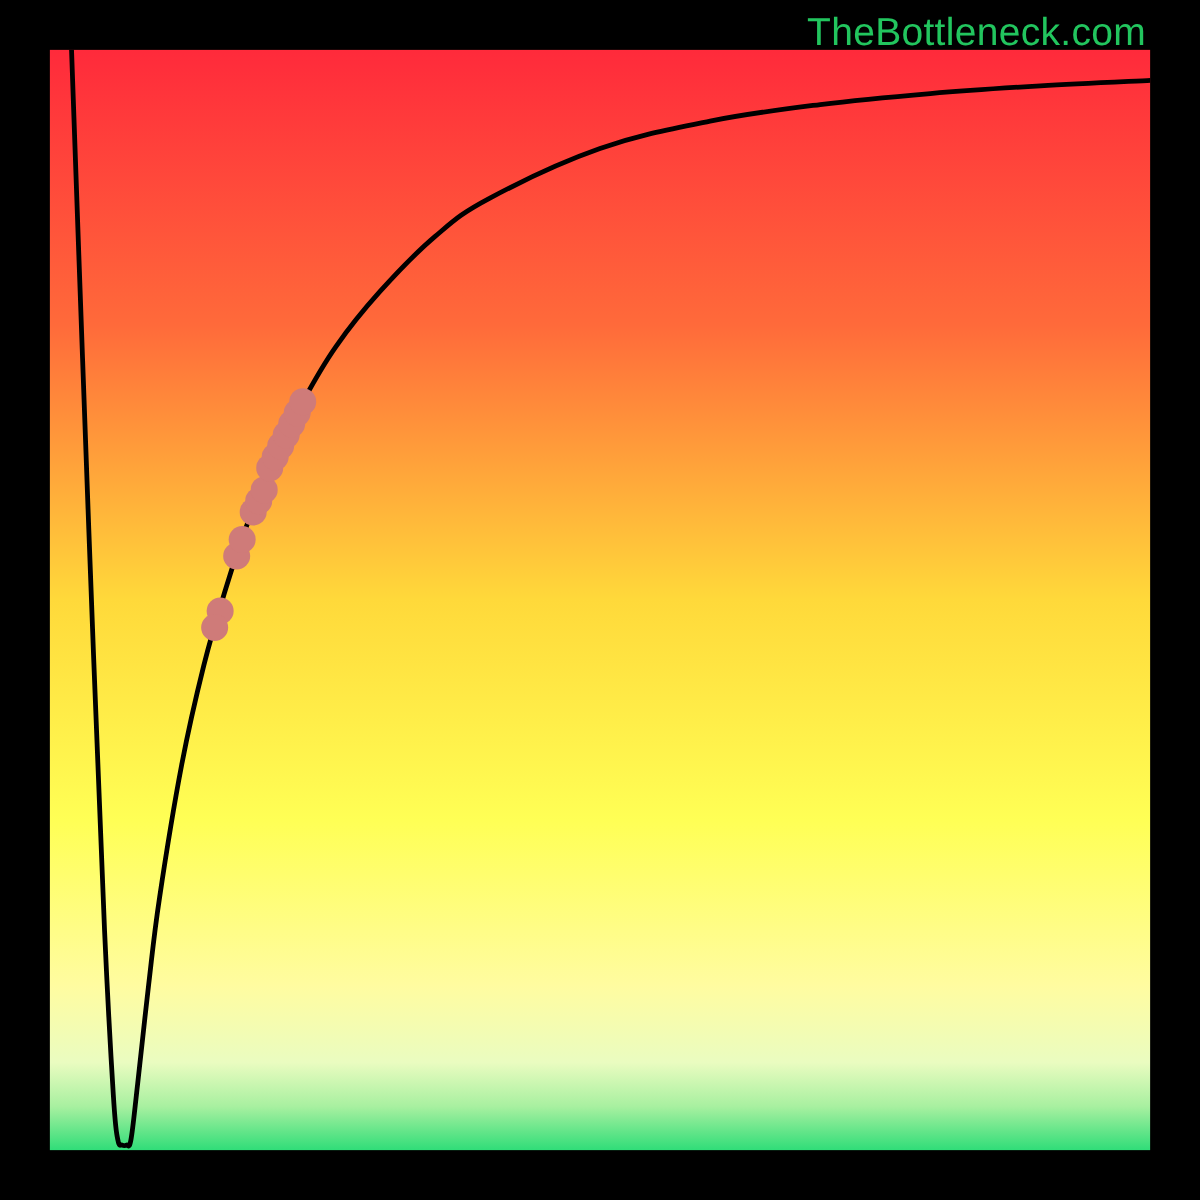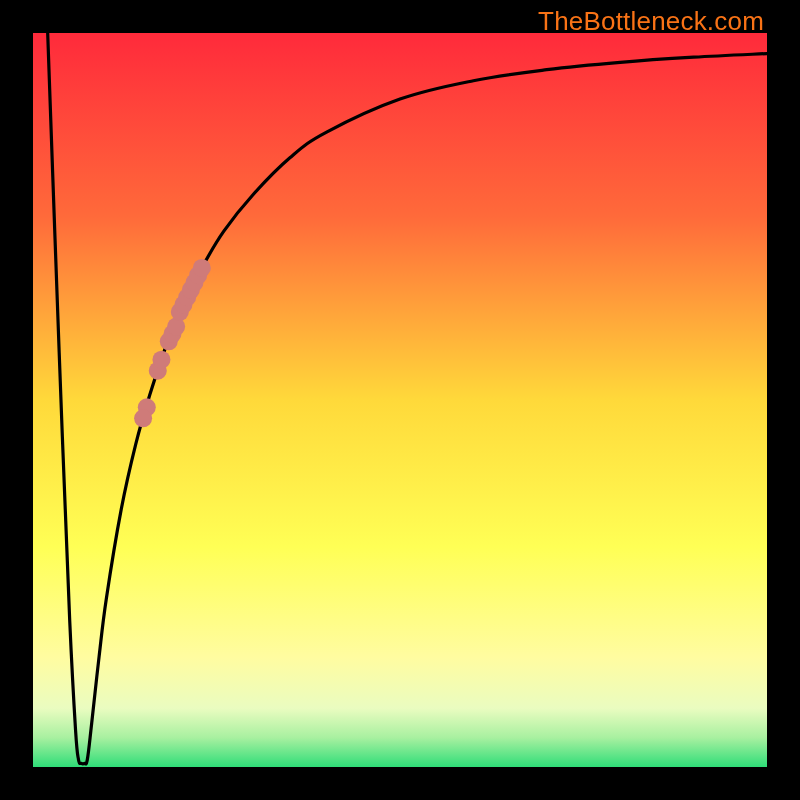--- a/index.html
+++ b/index.html
@@ -22,21 +22,21 @@
     left: 33px;
     top: 33px;
     width: 734px;
     height: 734px;
     overflow: hidden;
   }
   .watermark {
     position: absolute;
     top: 6px;
     right: 36px;
-    color: #f97316;
+    color: #22c55e;
     font-size: 26px;
     font-weight: 500;
     letter-spacing: 0.2px;
     user-select: none;
   }
   svg { display: block; }
 </style>
 </head>
 <body>
 

